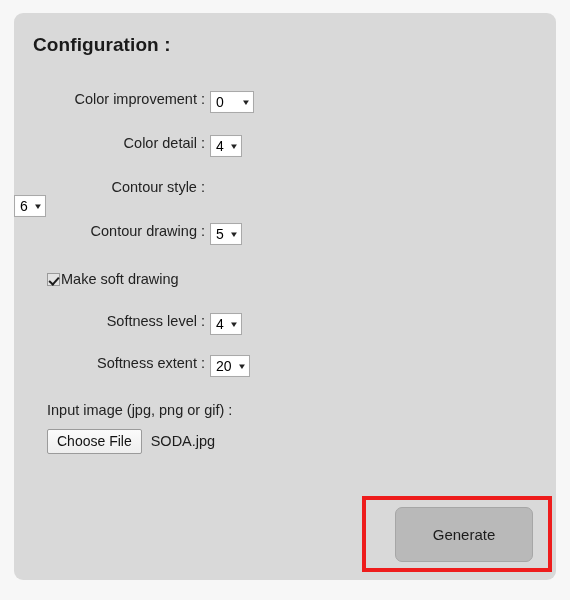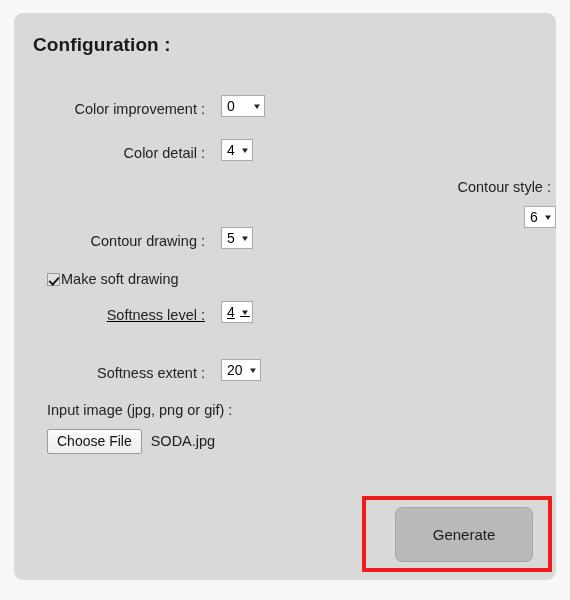--- a/index.html
+++ b/index.html
@@ -36,22 +36,21 @@
     letter-spacing: 0.1px;
     white-space: nowrap;
   }
 
   .form-row {
     position: absolute;
     left: 0;
     width: 100%;
     height: 26px;
     display: flex;
-    align-items: flex-end;
-    gap: 11px;
+    align-items: flex-start;
   }
 
   .row-label {
     width: 196px;
     text-align: right;
     font-size: 14.5px;
     color: #222;
     white-space: nowrap;
     padding-right: 5px;
     box-sizing: border-box;
@@ -215,21 +214,21 @@
           <span class="arrow">▼</span>
         </div>
       </div>
       <div class="form-row" style="top: 210px;">
         <div class="row-label">Contour drawing :</div>
         <div class="select-box w-narrow">
           <span class="sel-val">5</span>
           <span class="arrow">▼</span>
         </div>
       </div>
-      <div class="form-row" style="top: 284px; text-decoration: underline;">
+      <div class="form-row" style="top: 300px;">
         <div class="row-label">Softness level :</div>
         <div class="select-box w-narrow">
           <span class="sel-val">4</span>
           <span class="arrow">▼</span>
         </div>
       </div>
       <div class="form-row" style="top: 342px;">
         <div class="row-label">Softness extent :</div>
         <div class="select-box w-mid">
           <span class="sel-val">20</span>

